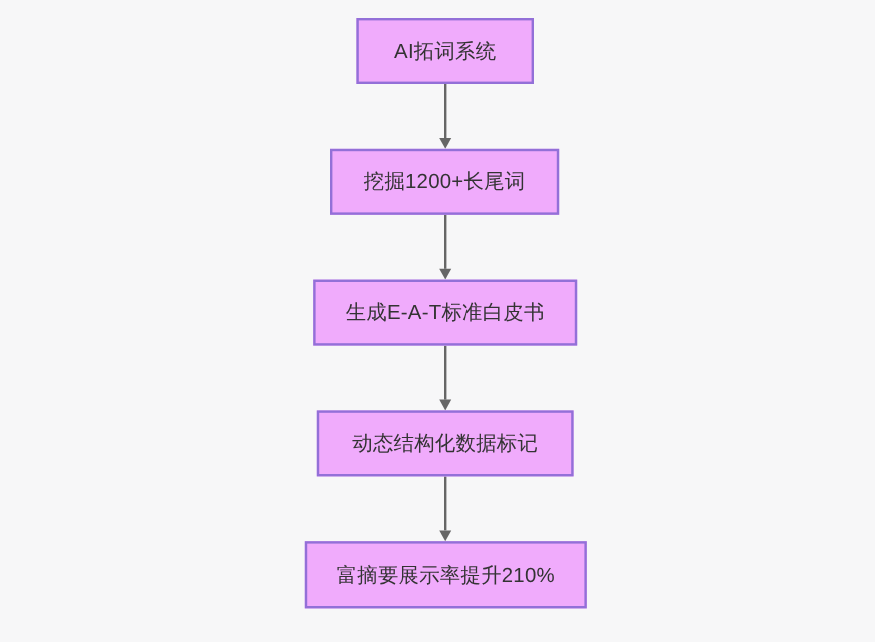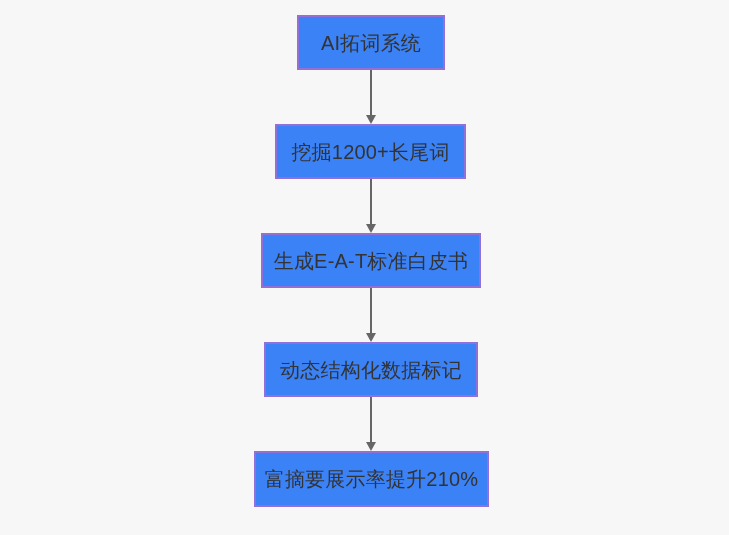--- a/index.html
+++ b/index.html
@@ -14,28 +14,28 @@
     overflow: hidden;
   }
   #flowchart {
     position: relative;
     width: 729px;
     height: 535px;
   }
   .node {
     position: absolute;
     box-sizing: border-box;
-    background: #3b82f6;
+    background: #f0abfc;
     border: 2px solid #9370d8;
     border-radius: 0;
     display: flex;
     align-items: center;
     justify-content: center;
     color: #333333;
-    font-size: 20px;
+    font-size: 17px;
     line-height: 1;
     letter-spacing: 0.2px;
     white-space: nowrap;
   }
   .node-label {
     display: block;
   }
   .connector {
     position: absolute;
     width: 16px;

